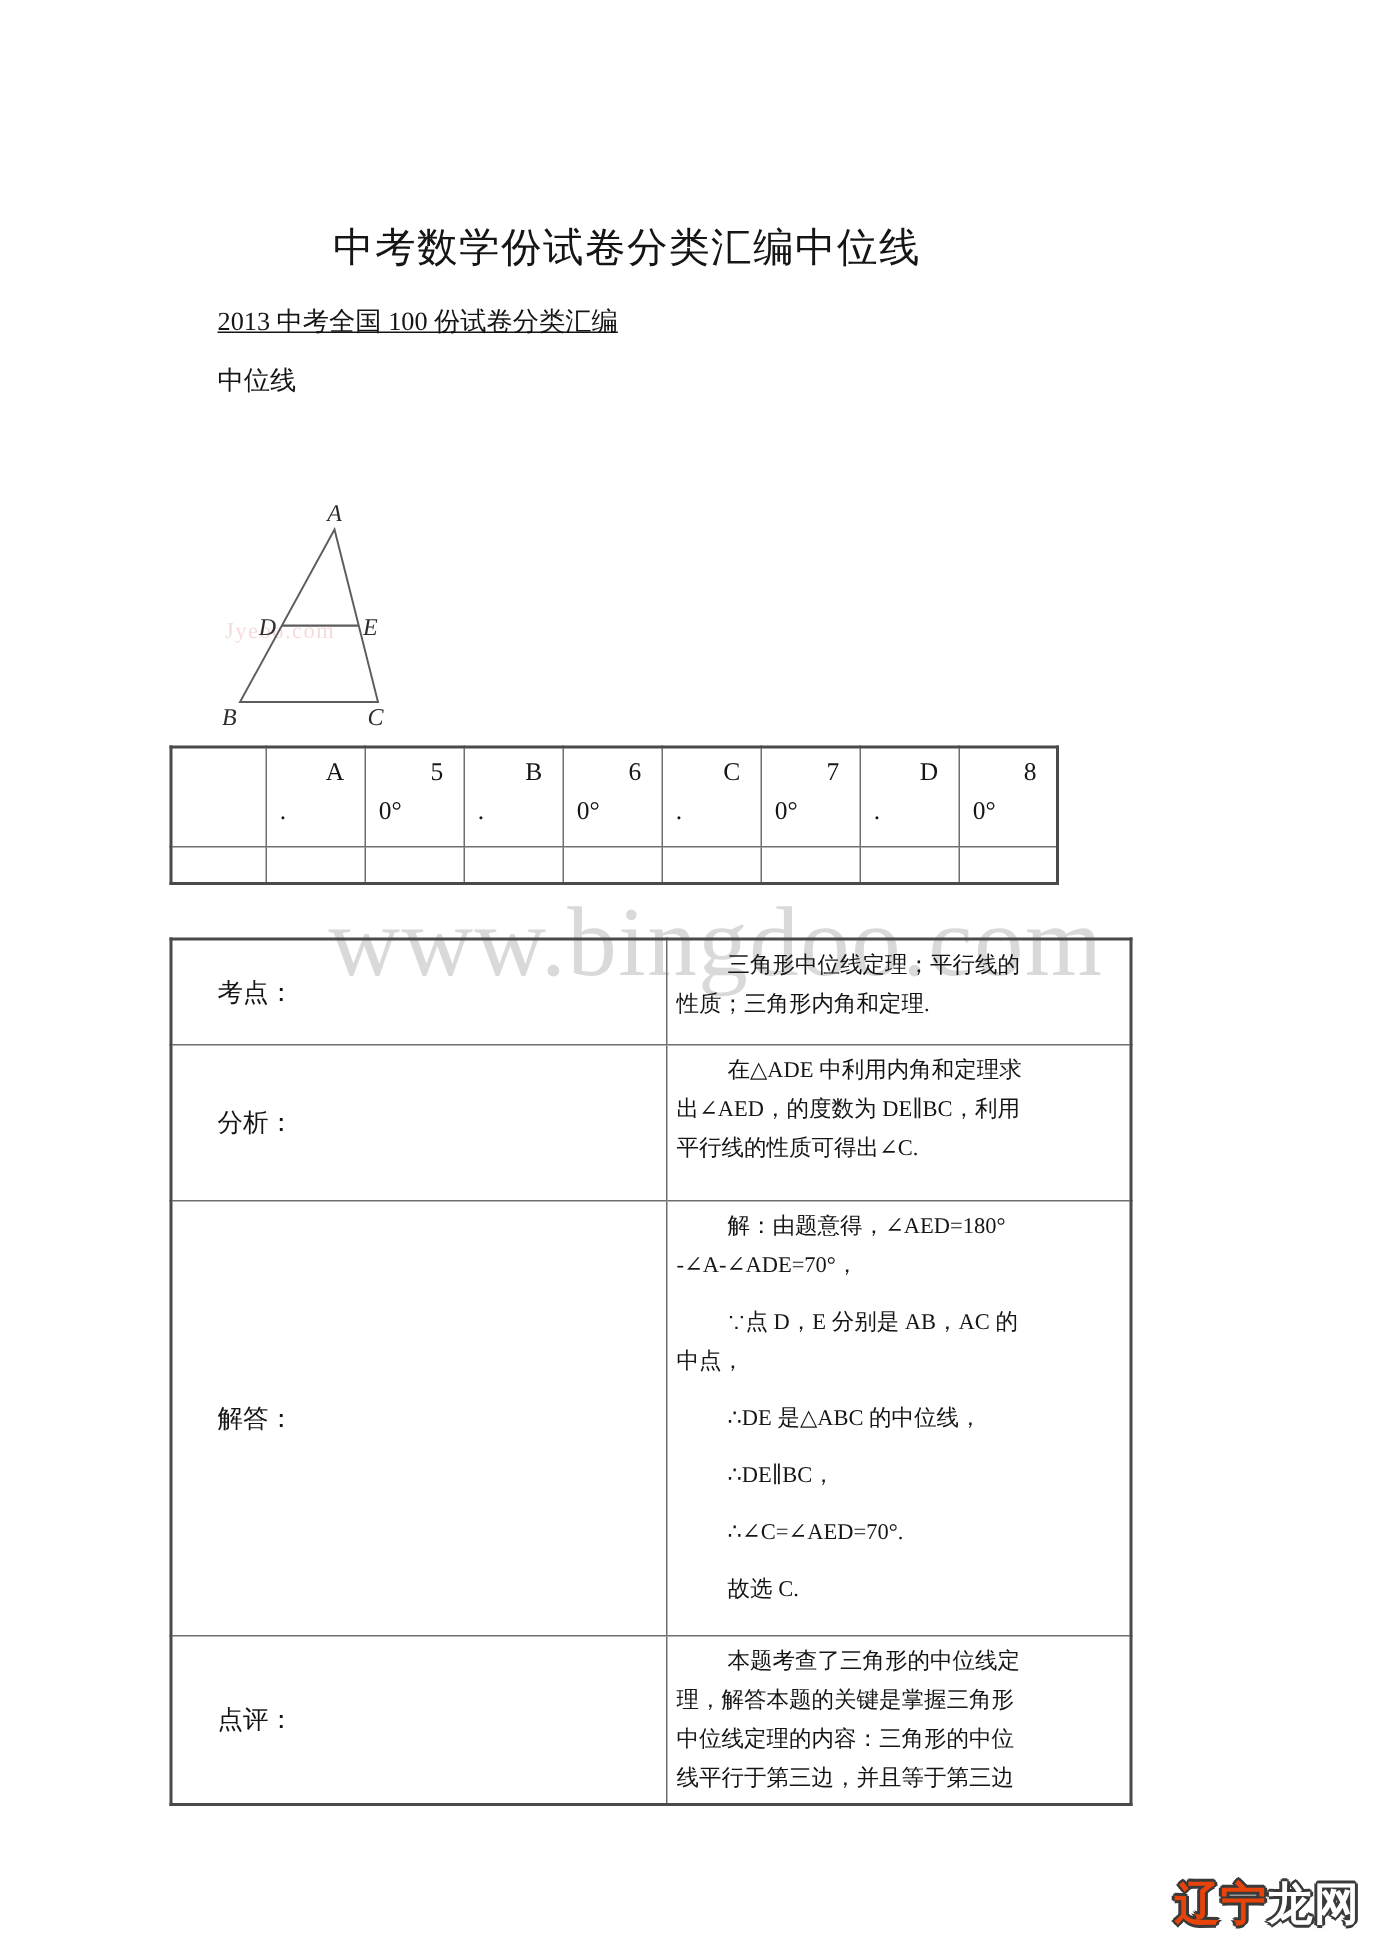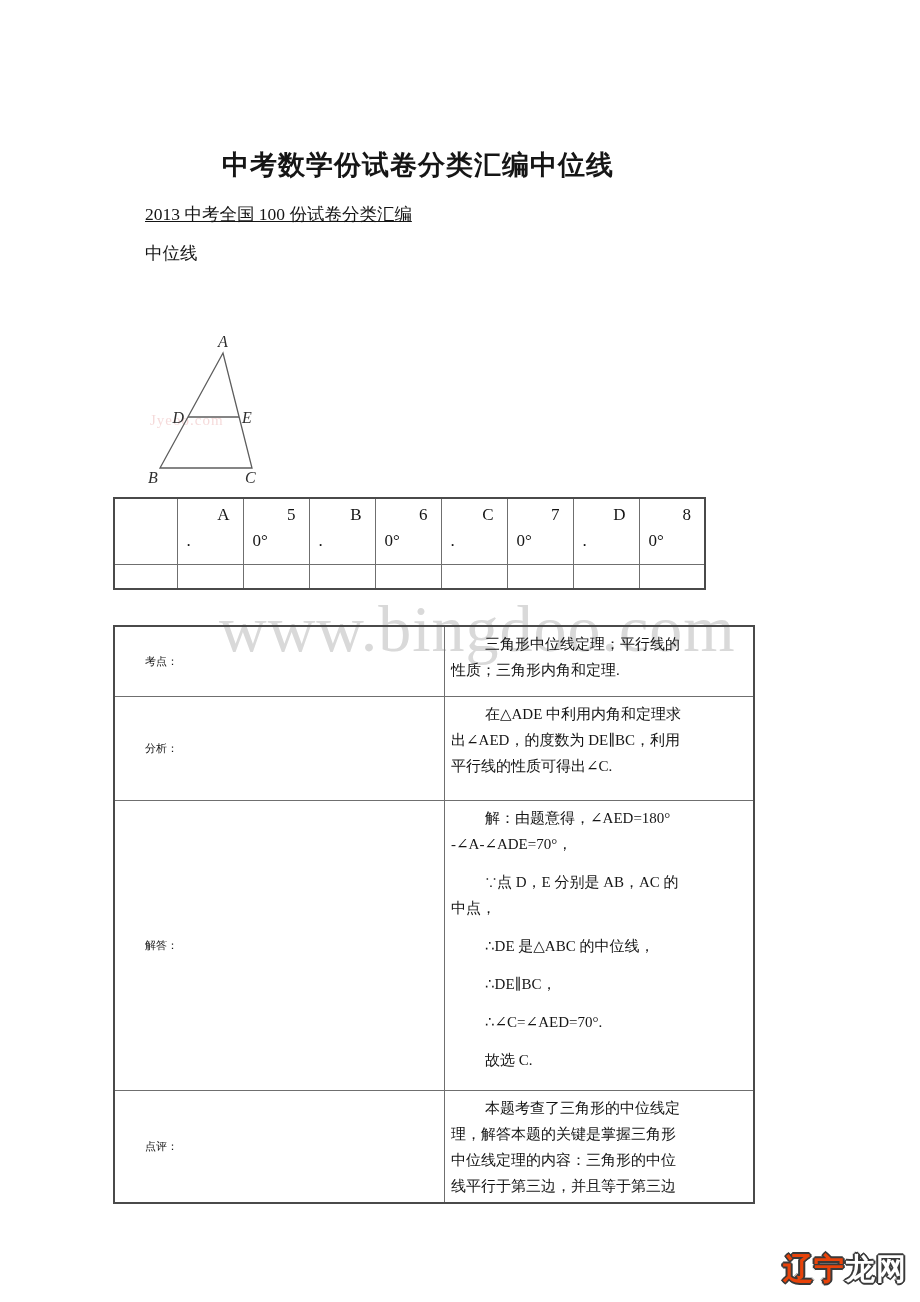--- a/index.html
+++ b/index.html
@@ -3,21 +3,21 @@
 <meta charset="utf-8">
 <style>
   html,body { margin:0; padding:0; background:#ffffff; }
   .page {
     position:relative; width:920px; height:1302px; background:#ffffff;
     font-family:"Liberation Serif","DejaVu Serif",serif; color:#151515;
     overflow:hidden;
   }
   .doc-title {
     position:absolute; top:147px; left:0; width:836px; text-align:center;
-    font-size:27px; font-weight:bold; letter-spacing:1px;
+    font-size:27px; font-weight:normal; letter-spacing:1px;
   }
   .tline { position:absolute; font-size:17.5px; white-space:pre; }
   #subtitle { top:202px; left:145px;text-decoration:underline; }
   #section-heading { top:241px; left:145px; }
   #q-line1 { top:284px; left:145px; }
   #q-line2 { top:315px; left:104px; }
 
   .figure-wrap { position:absolute; left:138px; top:333px; width:145px; height:160px; }
   .figure-wrap svg text { font-family:"Liberation Serif","DejaVu Serif",serif; font-style:italic; font-size:16px; fill:#2e2e2e; }
   .figure-wrap svg .fig-wm { font-style:normal; font-size:15px; fill:#eebdbd; opacity:0.55; letter-spacing:1px; }
@@ -34,21 +34,21 @@
 
   .main-watermark {
     position:absolute; left:219px; top:591px; z-index:1;
     font-size:66px; color:#d9d9d9; letter-spacing:1px; white-space:pre;
     font-family:"Liberation Serif","DejaVu Serif",serif;
   }
 
   .main-table { position:absolute; left:113px; top:625px; z-index:2; border:2px solid #4a4a4a; }
   .main-table .label-cell {
     width:295px; vertical-align:middle; padding:4px 4px 4px 30px;
-    font-size:11px;
+    font-size:17px;
   }
   .main-table .content-cell {
     width:296px; padding:4px 6px 3px 6px; font-size:15px;
   }
   .main-table .h-kaodian  .content-cell, .main-table .h-kaodian  .label-cell { height:61px; }
   .main-table .h-fenxi    .content-cell, .main-table .h-fenxi    .label-cell { height:95px; }
   .main-table .h-jieda    .content-cell, .main-table .h-jieda    .label-cell { height:281px; }
   .main-table .h-dianping .content-cell, .main-table .h-dianping .label-cell { height:97px; }
   .para { margin:0 0 12px 0; }
   .para:last-child { margin-bottom:0; }

